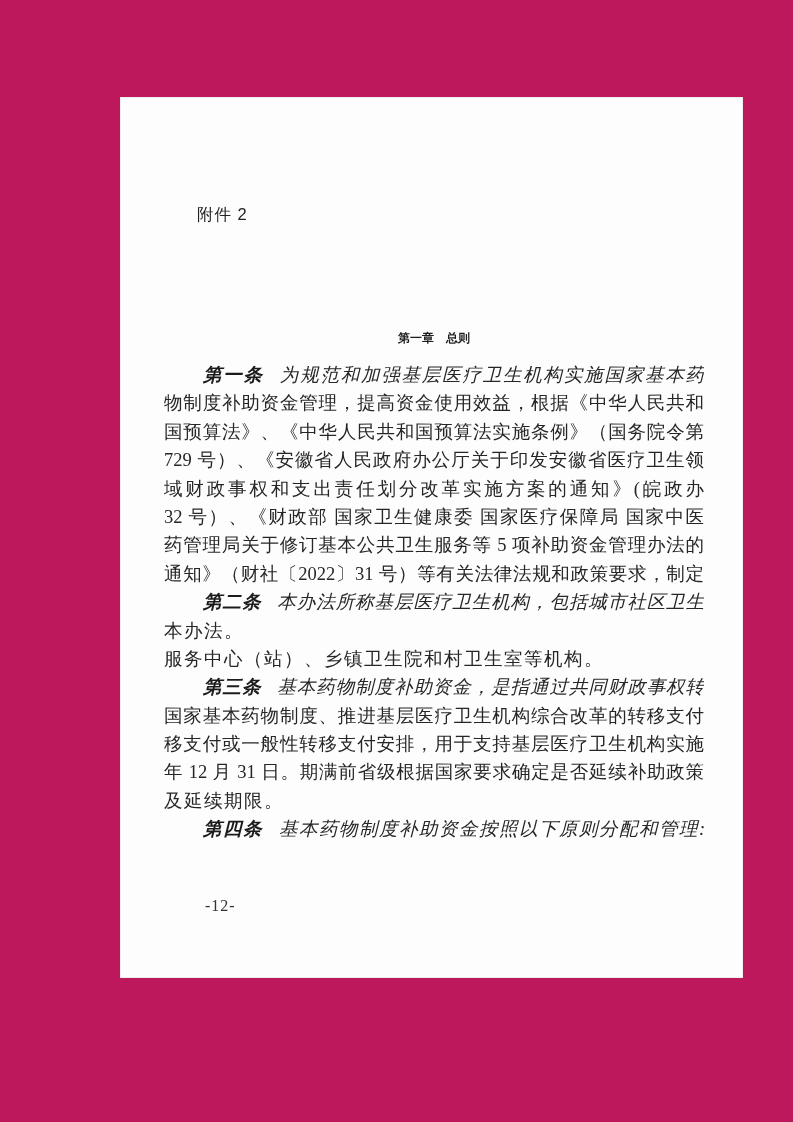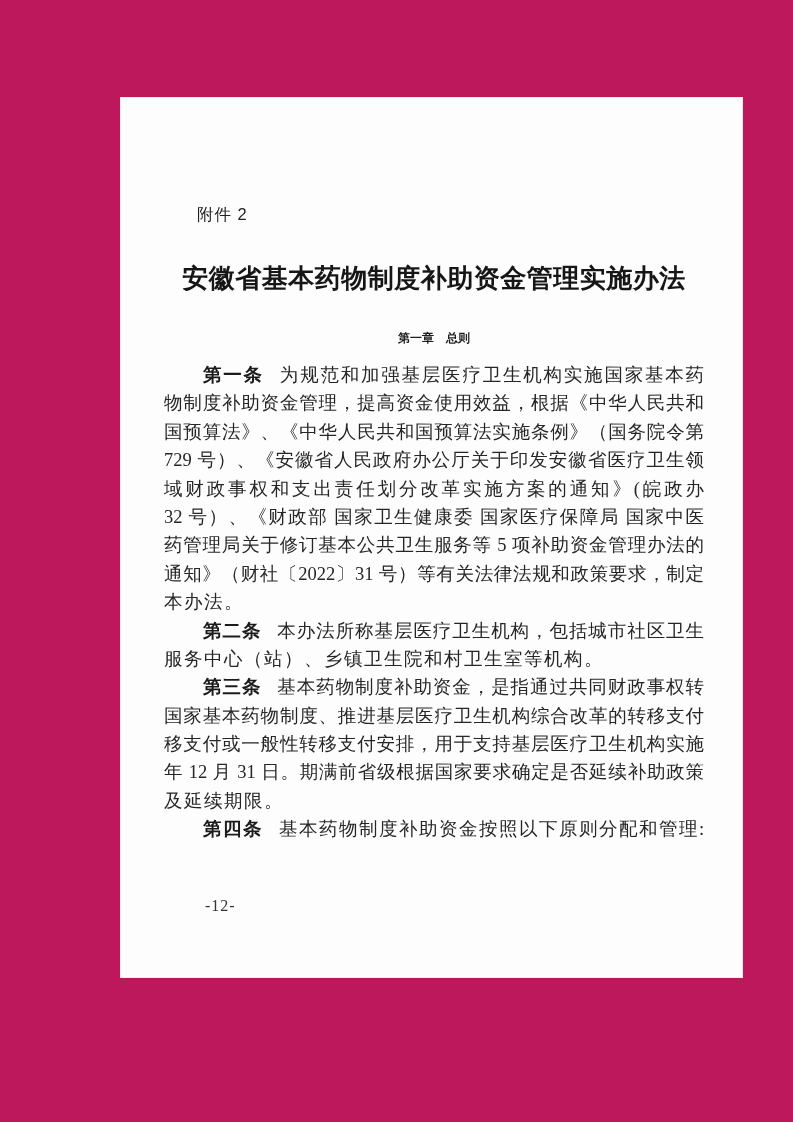--- a/index.html
+++ b/index.html
@@ -85,20 +85,21 @@
     white-space: normal;
     overflow: hidden;
   }
   
   .l {
     text-align: left;
     letter-spacing: 1.5px;
   }
   .indent {
     padding-left: 39px;
+    font-style: italic;
   }
   .art {
     font-family: "Liberation Sans", "DejaVu Sans", sans-serif;
     font-weight: 700;
     color: #1b1b1b;
     margin-right: 16px;
   }
   .pagenum {
     position: absolute;
     left: 84px;
@@ -110,37 +111,36 @@
   }
 </style>
 </head>
 <body>
 
 <div class="canvas">
   <div class="sheet">
 
     <div class="attach">附件 2</div>
 
-    <div class="doc-title">安徽省基本药物制度补助资金管理实施办法</div>
 
     <div class="chapter">第一章　总则</div>
 
     <div class="body-block">
 
       <div class="bl j indent"><span class="art">第一条</span><span>为规范和加强基层医疗卫生机构实施国家基本药</span></div>
       <div class="bl j">物制度补助资金管理，提高资金使用效益，根据《中华人民共和</div>
       <div class="bl j">国预算法》、《中华人民共和国预算法实施条例》（国务院令第</div>
       <div class="bl j">729 号）、《安徽省人民政府办公厅关于印发安徽省医疗卫生领</div>
       <div class="bl j">域财政事权和支出责任划分改革实施方案的通知》(皖政办〔2018〕</div>
       <div class="bl j">32 号）、《财政部 国家卫生健康委 国家医疗保障局 国家中医</div>
       <div class="bl j">药管理局关于修订基本公共卫生服务等 5 项补助资金管理办法的</div>
       <div class="bl j">通知》（财社〔2022〕31 号）等有关法律法规和政策要求，制定</div>
+      <div class="bl j indent"><span class="art">第二条</span><span>本办法所称基层医疗卫生机构，包括城市社区卫生</span></div>
+
       <div class="bl l">本办法。</div>
-
-      <div class="bl j indent"><span class="art">第二条</span><span>本办法所称基层医疗卫生机构，包括城市社区卫生</span></div>
       <div class="bl l">服务中心（站）、乡镇卫生院和村卫生室等机构。</div>
 
       <div class="bl j indent"><span class="art">第三条</span><span>基本药物制度补助资金，是指通过共同财政事权转</span></div>
       <div class="bl j">国家基本药物制度、推进基层医疗卫生机构综合改革的转移支付</div>
       <div class="bl j">移支付或一般性转移支付安排，用于支持基层医疗卫生机构实施</div>
       <div class="bl j">年 12 月 31 日。期满前省级根据国家要求确定是否延续补助政策</div>
       <div class="bl l">及延续期限。</div>
 
       <div class="bl l indent"><span class="art">第四条</span><span>基本药物制度补助资金按照以下原则分配和管理:</span></div>
 

